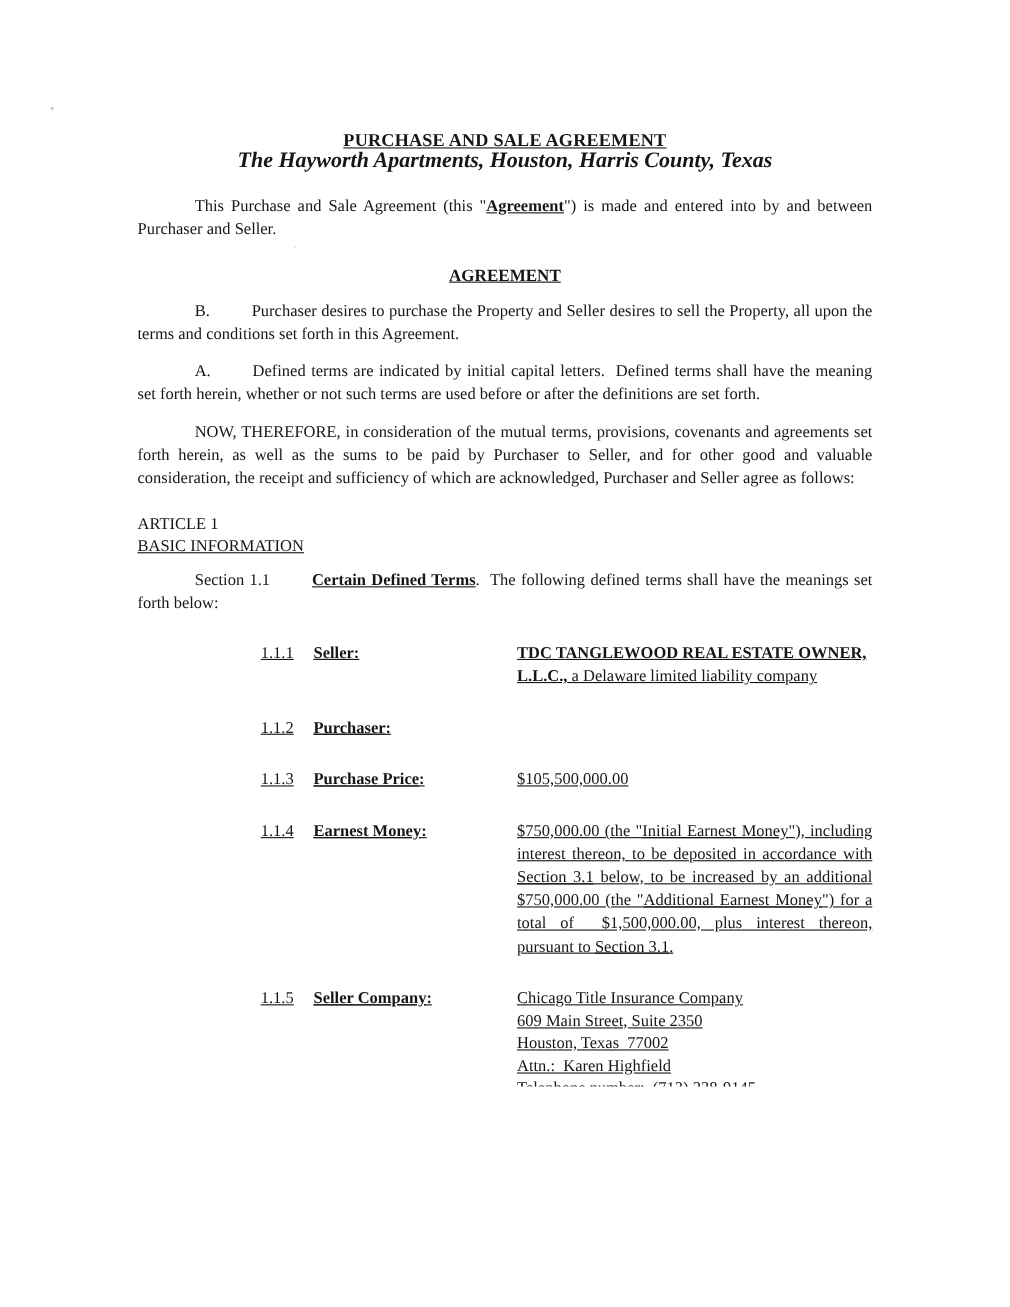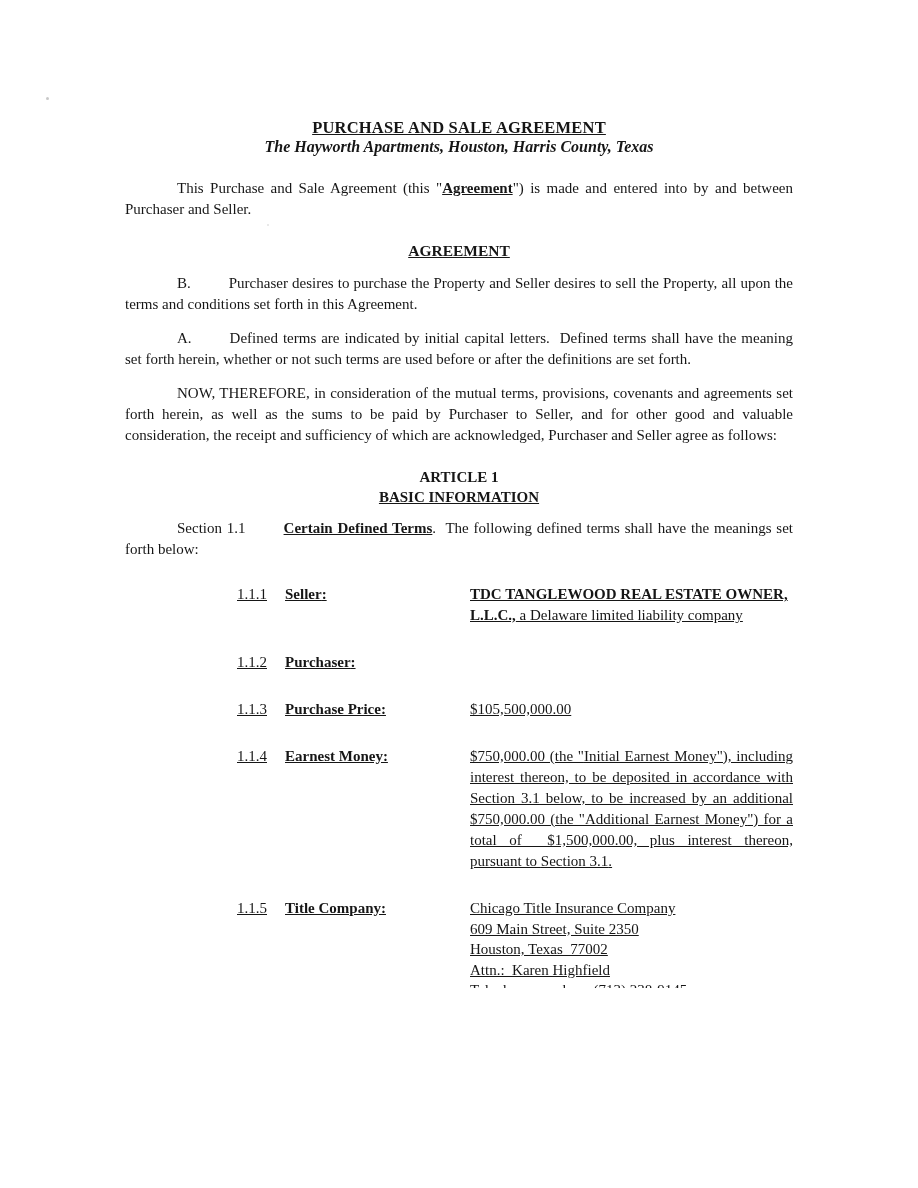--- a/index.html
+++ b/index.html
@@ -13,32 +13,32 @@
     overflow:hidden;
   }
   .content { position:absolute; left:125px; right:125px; top:118px; }
   h1.doc-title {
     margin:0; font-size:16.5px; line-height:19px;
     font-weight:bold; text-align:center; text-decoration:underline;
     letter-spacing:.2px;
   }
   p.subtitle {
     margin:0 0 22px 0; text-align:center;
-    font-weight:bold; font-style:italic; font-size:16px; line-height:19px;
+    font-weight:bold; font-style:italic; font-size:20px; line-height:19px;
   }
   p.body {
     margin:0 0 21px 0; text-align:justify; text-indent:52px;
   }
   h2.section-heading {
     margin:0 0 12px 0; font-size:15.5px; line-height:20px;
     font-weight:bold; text-align:center; text-decoration:underline;
   }
   p.recital { margin:0 0 13px 0; text-align:justify; text-indent:52px; }
   .tabgap { display:inline-block; width:38px; }
-  .article-head { margin:0; text-align:center; font-weight:bold; line-height:20px; }
+  .article-head { margin:0; text-align:left; font-weight:normal; line-height:20px; }
   .article-head.underlined { text-decoration:underline; margin-bottom:11px; }
   p.section-lead { margin:0 0 24px 0; text-align:justify; text-indent:52px; }
   .term-row {
     display:grid; grid-template-columns:48px 185px 1fr;
     margin-left:112px; margin-bottom:26px;text-decoration:underline;
   }
   .term-num { font-weight:normal; }
   .term-value { text-align:left; }
   .term-value.justify { text-align:justify; }
   .term-value.multiline { white-space:pre-line; line-height:20.5px; }
@@ -99,21 +99,21 @@
       </div>
 
       <div class="term-row">
         <span class="term-num">1.1.4</span>
         <span class="term-label"><span style="font-weight: bold; text-decoration: underline;">Earnest Money</span><span style="font-weight: bold;">:</span></span>
         <span class="term-value justify"><span>$750,000.00 (the "</span><span style="text-decoration: underline;">Initial Earnest Money</span><span>"), including interest thereon, to be deposited in accordance with </span><span style="text-decoration: underline;">Section 3.1</span><span> below, to be increased by an additional $750,000.00 (the "</span><span style="text-decoration: underline;">Additional Earnest Money</span><span>") for a total of&nbsp; $1,500,000.00, plus interest thereon, pursuant to </span><span style="text-decoration: underline;">Section 3.1</span><span>.</span></span>
       </div>
 
       <div class="term-row">
         <span class="term-num">1.1.5</span>
-        <span class="term-label"><span style="font-weight: bold; text-decoration: underline;">Title Company</span><span style="font-weight: bold;">:</span></span>
+        <span class="term-label"><span style="font-weight: bold; text-decoration: underline;">Seller Company</span><span style="font-weight: bold;">:</span></span>
         <span class="term-value multiline">Chicago Title Insurance Company
 609 Main Street, Suite 2350
 Houston, Texas&nbsp; 77002
 Attn.:&nbsp; Karen Highfield
 Telephone number:&nbsp; (713) 238-9145
 E-mail:&nbsp; karen.highfield@fnf.com</span>
       </div>
 
       <div class="term-row">
         <span class="term-num">1.1.6</span>

